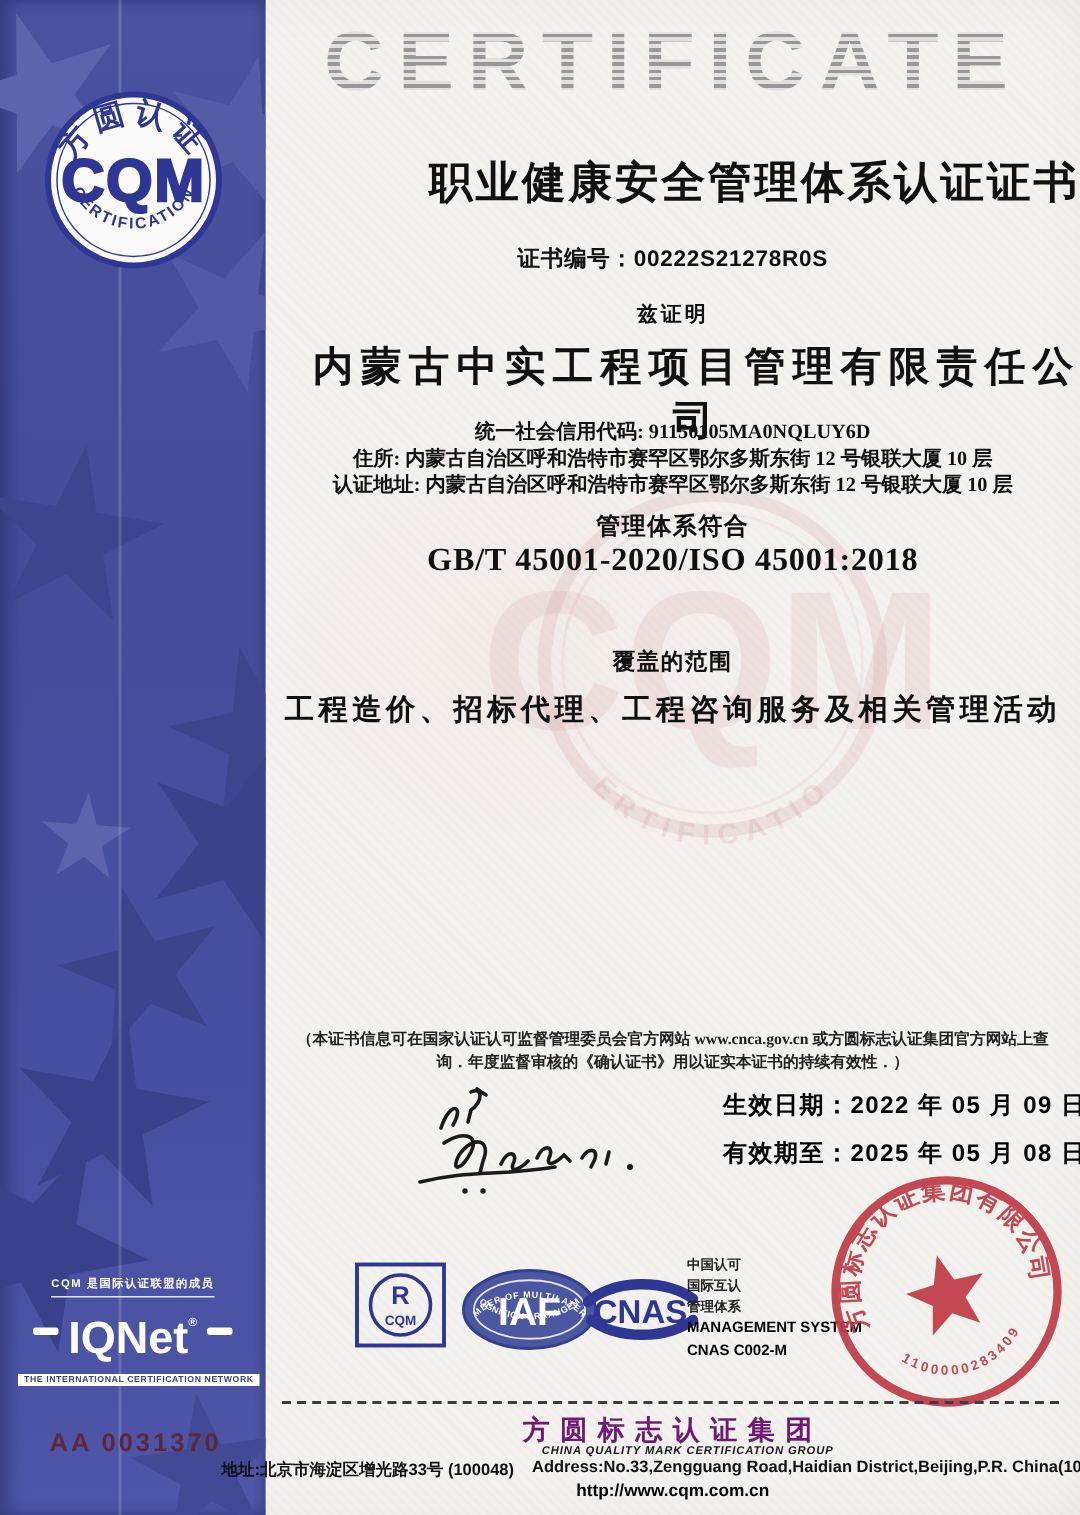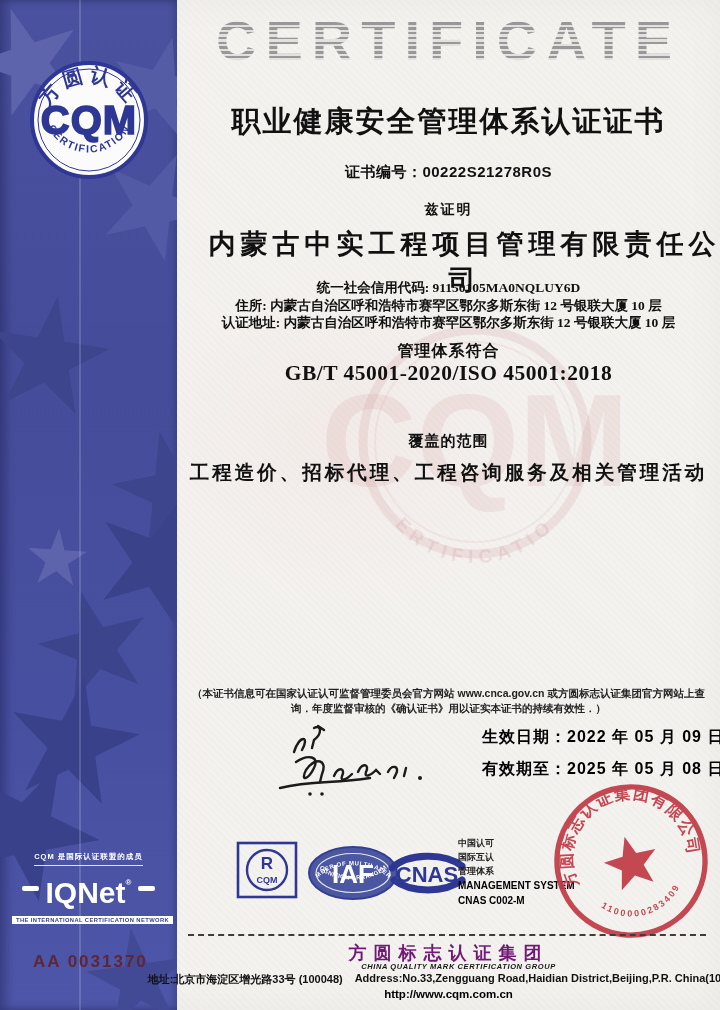--- a/index.html
+++ b/index.html
@@ -33,34 +33,34 @@
         color:#5f2636;letter-spacing:2px;}
 
   
   .main{position:absolute;left:177px;top:0;width:543px;height:1010px;text-align:center;color:#111;}
   .abs{position:absolute;left:0;width:543px;}
 
   .cert-head{top:8px;font-size:56px;font-weight:800;letter-spacing:9px;
         font-family:"Liberation Sans",sans-serif;
         background:repeating-linear-gradient(180deg,#98989a 0 2.4px,#e3e1de 2.4px 4.8px);
         -webkit-background-clip:text;background-clip:text;color:transparent;}
-  .doc-title{top:102px;font-size:29px;font-weight:800;letter-spacing:2px;}
+  .doc-title{top:102px;font-size:29px;font-weight:800;letter-spacing:2px;text-align:right;}
   .cert-no{top:163px;font-size:15px;font-weight:700;letter-spacing:0.5px;}
   .declare{top:201px;font-size:14px;font-weight:700;letter-spacing:2px;}
   .company{top:226px;font-size:27px;font-weight:700;letter-spacing:5px;
         font-family:"Liberation Serif",serif;padding-left:16px;}
   .kai{font-family:"Liberation Serif",serif;font-weight:700;}
   .credit{top:279px;font-size:13.5px;}
   .addr1{top:297px;font-size:13.5px;}
   .addr2{top:314px;font-size:13.5px;}
   .conform{top:341px;font-size:16px;font-weight:800;letter-spacing:1px;}
   .standard{top:361px;font-size:21.5px;font-weight:800;font-family:"Liberation Serif",serif;letter-spacing:0.5px;}
   .scope-label{top:432px;font-size:15px;font-weight:800;letter-spacing:1px;}
   .scope{top:459px;font-size:19.5px;letter-spacing:3px;}
-  .note{top:686px;font-size:10.5px;line-height:15px;color:#222;font-family:Liberation Sans, sans-serif;font-weight:600;}
+  .note{top:686px;font-size:10.5px;line-height:15px;color:#222;font-family:Liberation Serif, serif;font-weight:600;}
 
   .dates{position:absolute;left:482px;top:727px;width:230px;text-align:left;}
   .date-row{font-size:16px;font-weight:700;letter-spacing:1px;margin-bottom:11px;white-space:nowrap;}
 
   .signature{position:absolute;left:272px;top:716px;width:185px;height:90px;}
 
   .logo-rcqm{position:absolute;left:236px;top:841px;width:62px;height:58px;}
   .logo-iaf{position:absolute;left:306px;top:845px;width:94px;height:56px;}
   .logo-cnas{position:absolute;left:386px;top:848px;width:82px;height:50px;}
   .accr{position:absolute;left:458px;top:836px;text-align:left;line-height:14px;}

